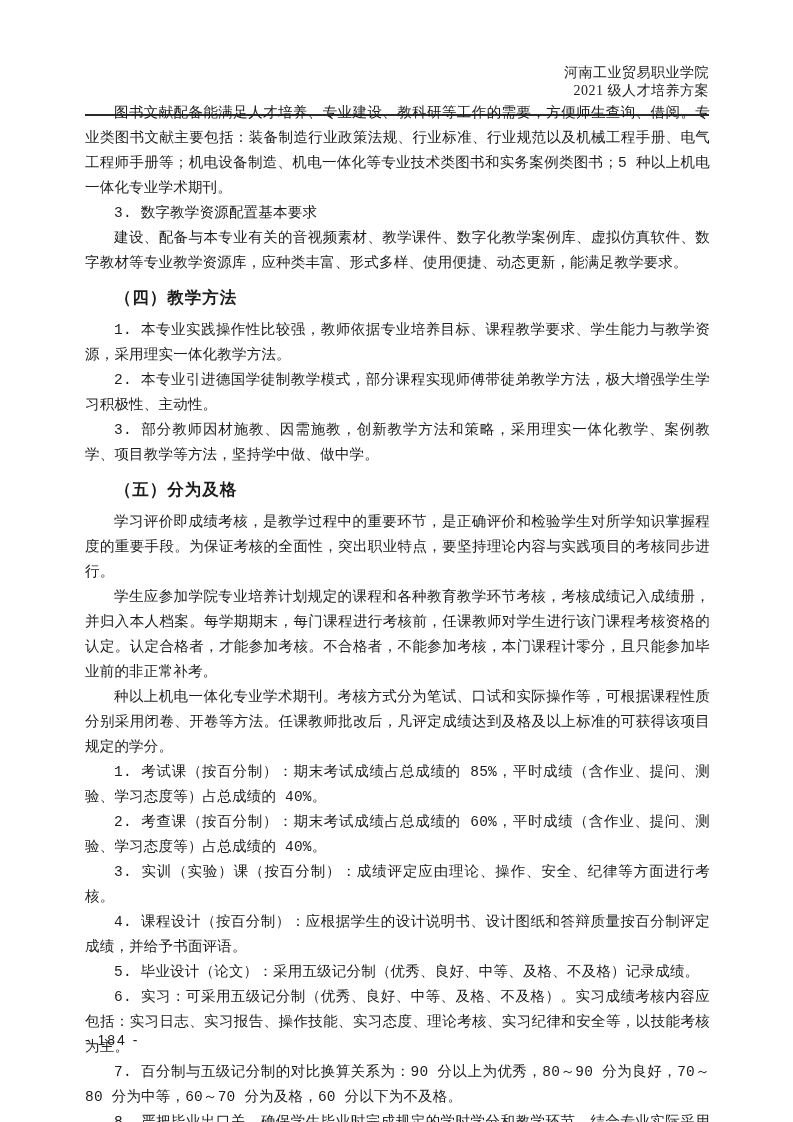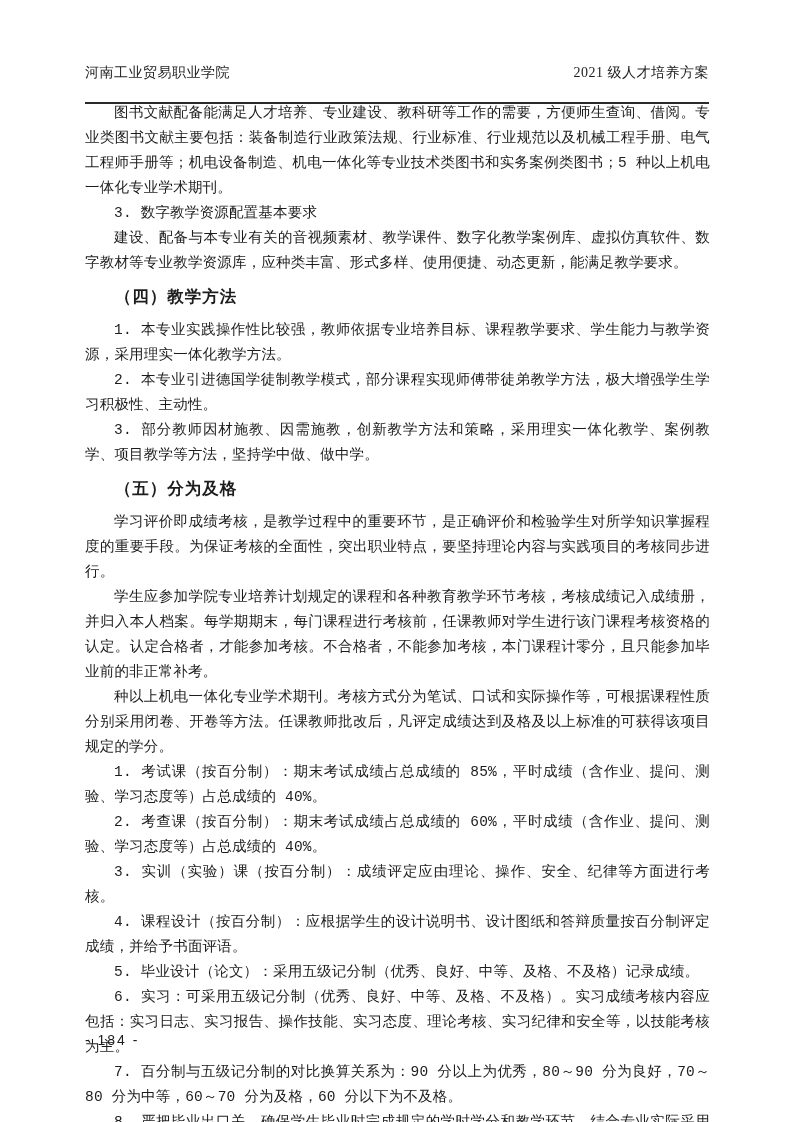--- a/index.html
+++ b/index.html
@@ -20,22 +20,23 @@
   .header {
     position: absolute;
     top: 64px;
     left: 85px;
     width: 624px;
     display: flex;
     justify-content: space-between;
     align-items: flex-end;
     font-size: 14px;
     letter-spacing: 0.5px;
-    padding-bottom: 20px;
+    padding-bottom: 14px;
     border-bottom: 2px solid #2a2a2a;
+    flex-direction: column;
   }
   .header .h-left, .header .h-right {
     white-space: nowrap;
   }
   .content {
     position: absolute;
     top: 101px;
     left: 85px;
     width: 625px;
     font-size: 14.5px;
@@ -44,21 +45,21 @@
     letter-spacing: 0.2px;
   }
   .content p {
     margin: 0;
   }
   .content p.para {
     text-indent: 2em;
     font-family: Liberation Mono, monospace;
   }
   .content p.heading {
-    font-family: Liberation Mono, monospace;
+    font-family: Liberation Serif, serif;
     font-weight: bold;
     font-size: 16.5px;
     line-height: 26px;
     text-indent: 1.8em;
     margin: 9px 0 7px 0;
     letter-spacing: 1px;
   }
   .footer {
     position: absolute;
     top: 1032px;

